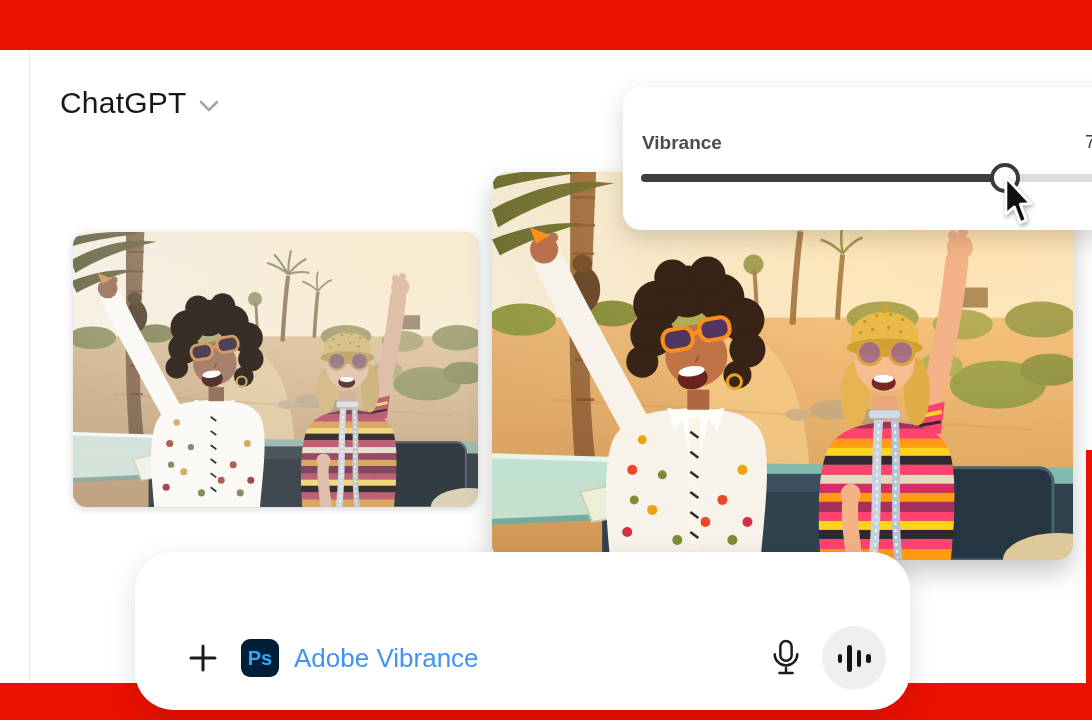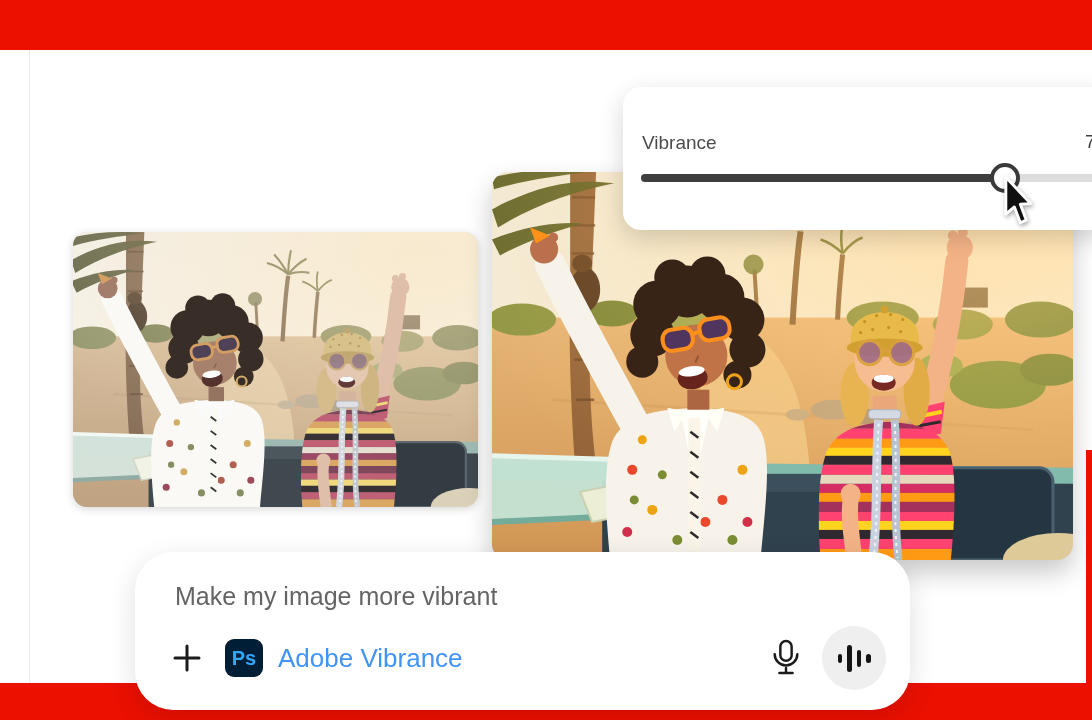--- a/index.html
+++ b/index.html
@@ -24,33 +24,33 @@
   .photo svg{display:block;width:100%;height:100%;}
   .photo-before{left:73px;top:232px;width:405px;height:275px;border-radius:14px;
     box-shadow:0 2px 8px rgba(0,0,0,.16);}
   .photo-before svg{filter:saturate(.68) brightness(1.06) contrast(.96);}
   .photo-after{left:492px;top:172px;width:581px;height:388px;border-radius:16px;
     box-shadow:0 12px 26px rgba(0,0,0,.22);}
   .photo-after svg{filter:saturate(1.35) contrast(1.03);}
 
   .vibrance-card{position:absolute;left:623px;top:87px;width:497px;height:143px;background:#fff;
     border-radius:18px;box-shadow:0 8px 24px rgba(0,0,0,.16);z-index:3;}
-  .vibrance-label{position:absolute;left:19px;top:45px;font-size:19px;color:#4b4b4b;}
+  .vibrance-label{position:absolute;left:19px;top:45px;font-size:19px;color:#4b4b4b;font-weight:bold;}
   .vibrance-value{position:absolute;left:462px;top:44px;font-size:19px;color:#3f3f3f;}
   .slider{position:absolute;left:18px;top:87px;width:470px;height:8px;border-radius:4px;background:#dcdcdc;}
   .slider-fill{position:relative;height:8px;border-radius:4px;background:var(--slider-dark);width:77.5%;}
   .slider-handle{position:absolute;right:-15px;top:50%;transform:translateY(-50%);width:30px;height:30px;
     border-radius:50%;background:#fff;border:4.5px solid #3a3a3a;}
 
   .cursor{position:absolute;left:1002px;top:176px;z-index:7;filter:drop-shadow(1px 2px 2px rgba(0,0,0,.35));}
 
   .chat-card{position:absolute;left:135px;top:552px;width:775px;height:158px;background:#fff;
     border-radius:38px;box-shadow:0 8px 28px rgba(0,0,0,.13);z-index:4;}
   .prompt{position:absolute;left:40px;top:30px;font-size:25px;color:#646464;}
-  .chat-row{position:absolute;left:34px;right:24px;bottom:20px;height:64px;display:flex;align-items:center;}
+  .chat-row{position:absolute;left:50px;right:24px;bottom:20px;height:64px;display:flex;align-items:center;}
   .plus-btn{width:36px;height:36px;display:flex;align-items:center;justify-content:center;cursor:pointer;}
   .ps-group{display:flex;align-items:center;gap:15px;margin-left:20px;cursor:pointer;}
   .ps-badge{width:38px;height:38px;border-radius:9px;background:var(--ps-badge-bg);color:var(--ps-badge-blue);
     display:flex;align-items:center;justify-content:center;font-size:20px;font-weight:bold;}
   .ps-name{font-size:26px;color:var(--link-blue);font-weight:500;}
   .spacer{flex:1;}
   .mic-btn{width:44px;height:44px;display:flex;align-items:center;justify-content:center;cursor:pointer;margin-right:14px;}
   .voice-btn{width:64px;height:64px;border-radius:50%;background:#efefef;display:flex;align-items:center;
     justify-content:center;gap:5px;cursor:pointer;}
   .vbar{width:4.5px;border-radius:3px;background:#141414;}
@@ -267,20 +267,26 @@
       <circle cx="409" cy="183" r="12" fill="#967083" opacity=".9" stroke="#c9a05a" stroke-width="3"></circle>
       <path d="M389,181 L397,181" stroke="#c9a05a" stroke-width="3" fill="none"></path>
     </symbol>
   </defs>
 </svg>
 
 <div class="stage">
   <div class="bar-top"></div>
   <div class="side-divider"></div>
 
+  <div class="header">
+    <span class="title">ChatGPT</span>
+    <svg width="22" height="14" viewBox="0 0 22 14">
+      <path d="M3,3 L11,11 L19,3" fill="none" stroke="#a6a6a6" stroke-width="2.6" stroke-linecap="round" stroke-linejoin="round"></path>
+    </svg>
+  </div>
 
   <div class="photo photo-before">
     <svg viewBox="0 0 580 390" preserveAspectRatio="xMidYMax slice">
         <use href="#scene"></use>
       </svg>
   </div>
   <div class="photo photo-after">
     <svg viewBox="0 0 580 390" preserveAspectRatio="xMidYMax slice">
         <use href="#scene"></use>
       </svg>
@@ -294,21 +300,20 @@
         <div class="slider-handle"></div>
       </div>
     </div>
   </div>
 
   <svg class="cursor" width="34" height="50" viewBox="0 0 22 38">
     <polygon points="1,1 1,29 7.5,23.5 12,35.5 16.5,33.5 12,21.5 20,21" fill="#101010" stroke="#ffffff" stroke-width="2.2" stroke-linejoin="round"></polygon>
   </svg>
 
   <div class="chat-card">
-    <div class="prompt">Make my image more vibrant</div>
     <div class="chat-row">
       <div class="plus-btn">
         <svg width="30" height="30" viewBox="0 0 30 30">
           <path d="M15,3 V27 M3,15 H27" stroke="#1b1b1b" stroke-width="3" stroke-linecap="round"></path>
         </svg>
       </div>
       <div class="ps-group">
         <div class="ps-badge">Ps</div>
         <span class="ps-name">Adobe Vibrance</span>
       </div>

